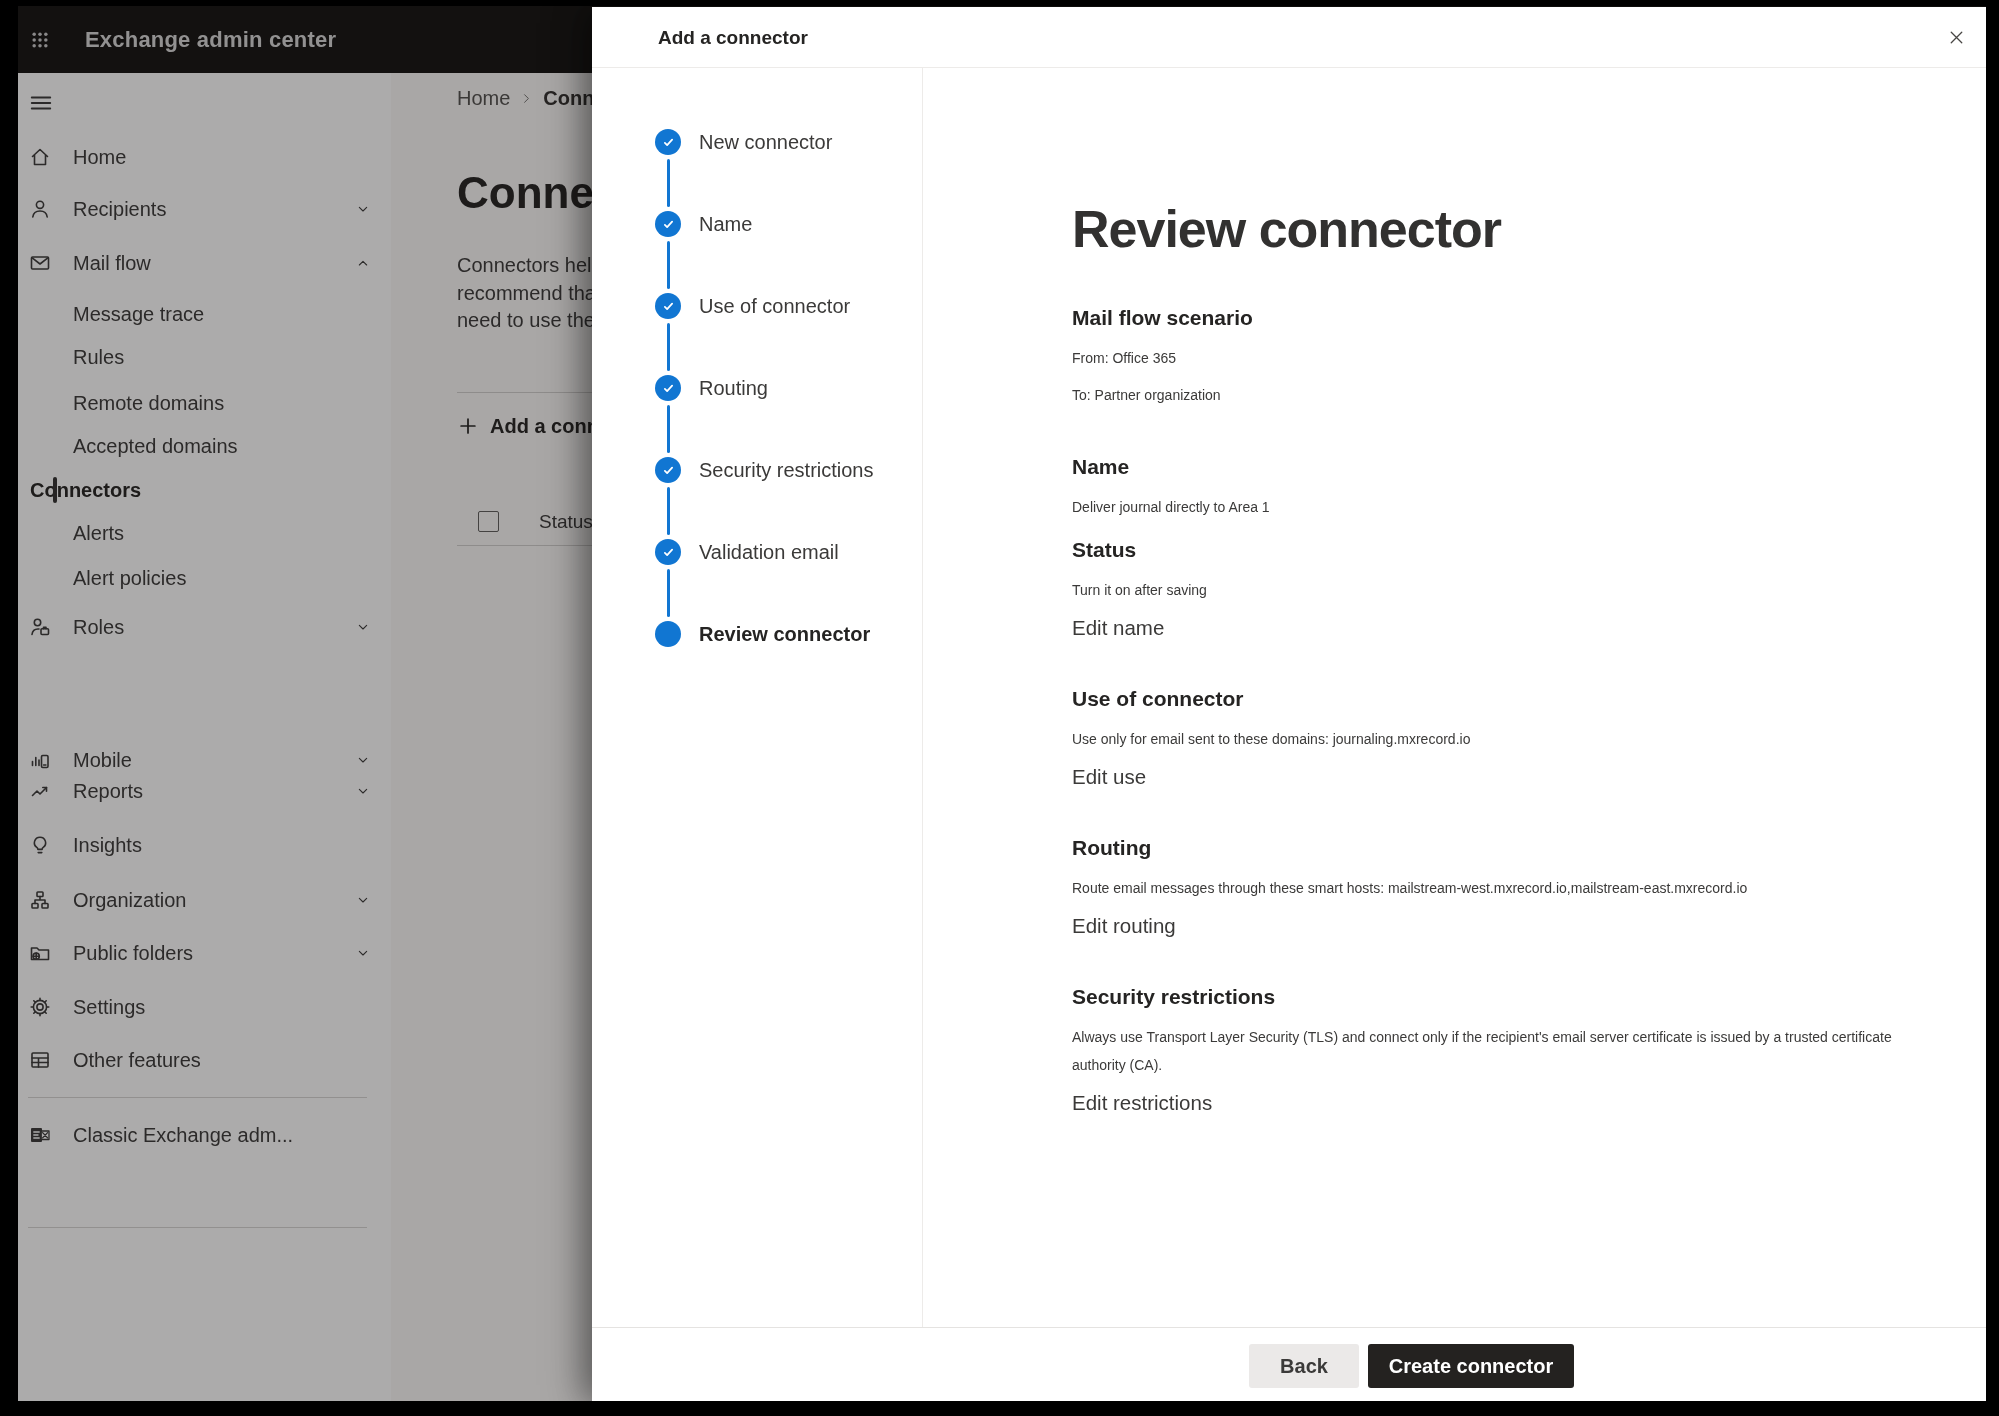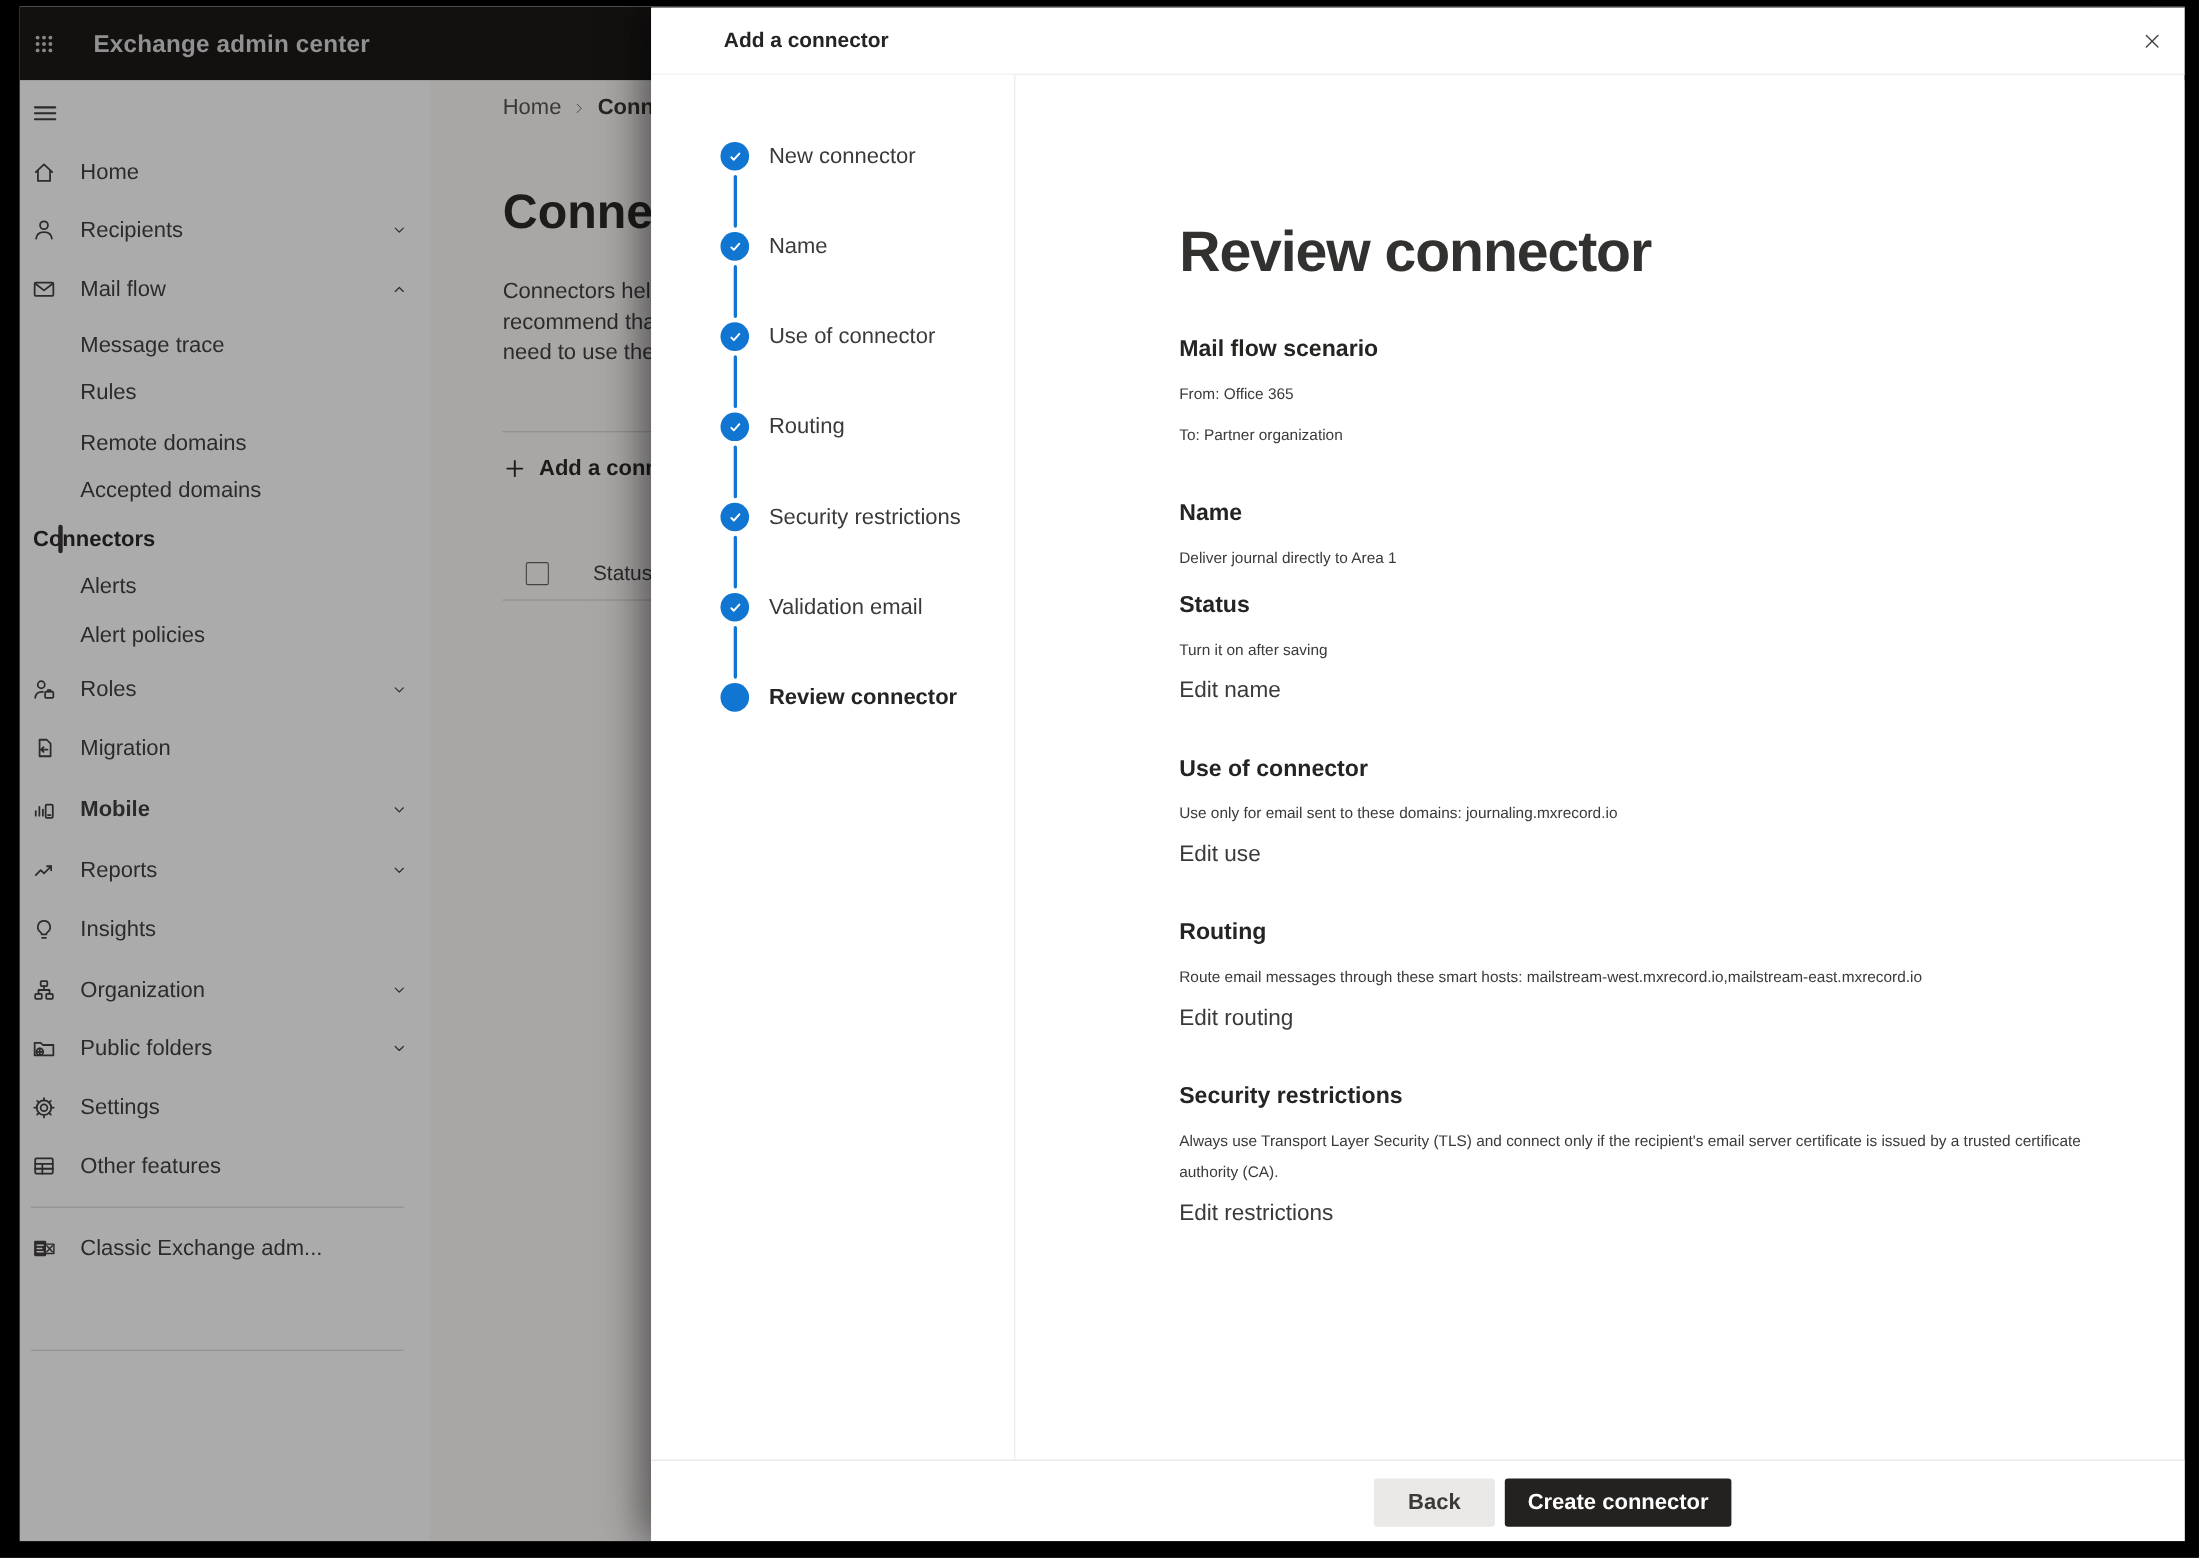--- a/index.html
+++ b/index.html
@@ -168,30 +168,21 @@
               <path d="M15.5 13.8v-1.4h2.5v1.4"></path>
             </svg>
           </span>
           <span class="sb-label">Roles</span>
           <span class="sb-chev">
             <svg viewBox="0 0 24 24" fill="none" stroke="currentColor" stroke-width="1.6" stroke-linecap="round" stroke-linejoin="round" width="100%" height="100%">
               <path d="m6.5 9.5 5.5 5.5 5.5-5.5"></path>
             </svg>
           </span>
         </div>
-        <div class="sb-item" style="top: 585px;">
-          <span class="sb-icon">
-            <svg viewBox="0 0 24 24" fill="none" stroke="currentColor" stroke-width="1.6" stroke-linecap="round" stroke-linejoin="round" width="100%" height="100%">
-              <path d="M8 4.5h6.5l3.5 3.5v11.5H8z"></path>
-              <path d="m11.6 11.2-2.4 2.2 2.4 2.2M9.4 13.4h5.8"></path>
-            </svg>
-          </span>
-          <span class="sb-label">Migration</span>
-        </div>
-        <div class="sb-item" style="top: 641px; font-weight: bold;">
+        <div class="sb-item" style="top: 665px;">
           <span class="sb-icon">
             <svg viewBox="0 0 24 24" fill="none" stroke="currentColor" stroke-width="1.6" stroke-linecap="round" stroke-linejoin="round" width="100%" height="100%">
               <path d="M4.5 17.5v-4M7.8 17.5v-8M11 17.5v-5.5"></path>
               <rect x="13.5" y="7.5" width="6.5" height="12" rx="1.2"></rect>
               <path d="M15.6 17h2.3"></path>
             </svg>
           </span>
           <span class="sb-label">Mobile</span>
           <span class="sb-chev">
             <svg viewBox="0 0 24 24" fill="none" stroke="currentColor" stroke-width="1.6" stroke-linecap="round" stroke-linejoin="round" width="100%" height="100%">

